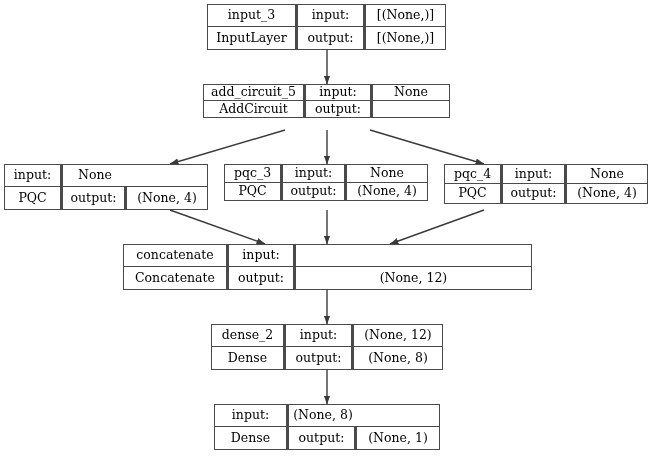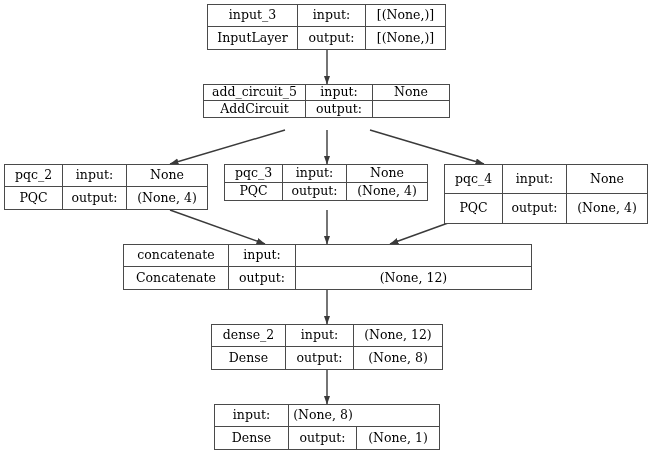--- a/index.html
+++ b/index.html
@@ -44,21 +44,21 @@
     align-items: center;
     justify-content: center;
     font-size: 12.5px;
     color: #000000;
     line-height: 1;
     white-space: nowrap;
     box-sizing: border-box;
     padding: 0 5px;
   }
   .cell.sep {
-    border-right: 1px solid #ef4444;
+    border-right: 3px solid #ef4444;
   }
 </style>
 </head>
 <body>
 
 <div id="canvas">
   <svg id="edges" viewBox="0 0 652 457" width="652" height="457" xmlns="http://www.w3.org/2000/svg">
     <defs>
       <marker id="arrowhead" markerWidth="10" markerHeight="10" refX="8.5" refY="3.2" orient="auto" markerUnits="userSpaceOnUse">
         <path d="M0,0 L9,3.2 L0,6.4 z" fill="#3a3a3a"></path>
@@ -95,21 +95,20 @@
           <div class="cell sep" style="border-right-color: rgb(74, 74, 74);">input:</div>
           <div class="cell">None</div>
         </div>
         <div class="row" style="grid-template-columns: 102px 67px 1fr;">
           <div class="cell sep" style="border-right-color: rgb(74, 74, 74);">AddCircuit</div>
           <div class="cell sep" style="border-right-color: rgb(74, 74, 74);">output:</div>
         </div>
       </div>
       <div class="node" style="left: 4px; top: 164px; width: 204px; height: 46px; border-color: rgb(74, 74, 74);">
         <div class="row top" style="grid-template-columns: 58px 64px 1fr; border-bottom-color: rgb(74, 74, 74);">
-          <div class="cell sep" style="border-right-color: rgb(74, 74, 74);">pqc_2</div>
           <div class="cell sep" style="border-right-color: rgb(74, 74, 74);">input:</div>
           <div class="cell">None</div>
         </div>
         <div class="row" style="grid-template-columns: 58px 64px 1fr;">
           <div class="cell sep" style="border-right-color: rgb(74, 74, 74);">PQC</div>
           <div class="cell sep" style="border-right-color: rgb(74, 74, 74);">output:</div>
           <div class="cell">(None, 4)</div>
         </div>
       </div>
       <div class="node" style="left: 224px; top: 164px; width: 204px; height: 37px; border-color: rgb(74, 74, 74);">
@@ -117,21 +116,21 @@
           <div class="cell sep" style="border-right-color: rgb(74, 74, 74);">pqc_3</div>
           <div class="cell sep" style="border-right-color: rgb(74, 74, 74);">input:</div>
           <div class="cell">None</div>
         </div>
         <div class="row" style="grid-template-columns: 58px 64px 1fr;">
           <div class="cell sep" style="border-right-color: rgb(74, 74, 74);">PQC</div>
           <div class="cell sep" style="border-right-color: rgb(74, 74, 74);">output:</div>
           <div class="cell">(None, 4)</div>
         </div>
       </div>
-      <div class="node" style="left: 444px; top: 164px; width: 204px; height: 60px; border-color: rgb(74, 74, 74);">
+      <div class="node" style="left: 444px; top: 164px; width: 204px; height: 40px; border-color: rgb(74, 74, 74);">
         <div class="row top" style="grid-template-columns: 58px 64px 1fr; border-bottom-color: rgb(74, 74, 74);">
           <div class="cell sep" style="border-right-color: rgb(74, 74, 74);">pqc_4</div>
           <div class="cell sep" style="border-right-color: rgb(74, 74, 74);">input:</div>
           <div class="cell">None</div>
         </div>
         <div class="row" style="grid-template-columns: 58px 64px 1fr;">
           <div class="cell sep" style="border-right-color: rgb(74, 74, 74);">PQC</div>
           <div class="cell sep" style="border-right-color: rgb(74, 74, 74);">output:</div>
           <div class="cell">(None, 4)</div>
         </div>

